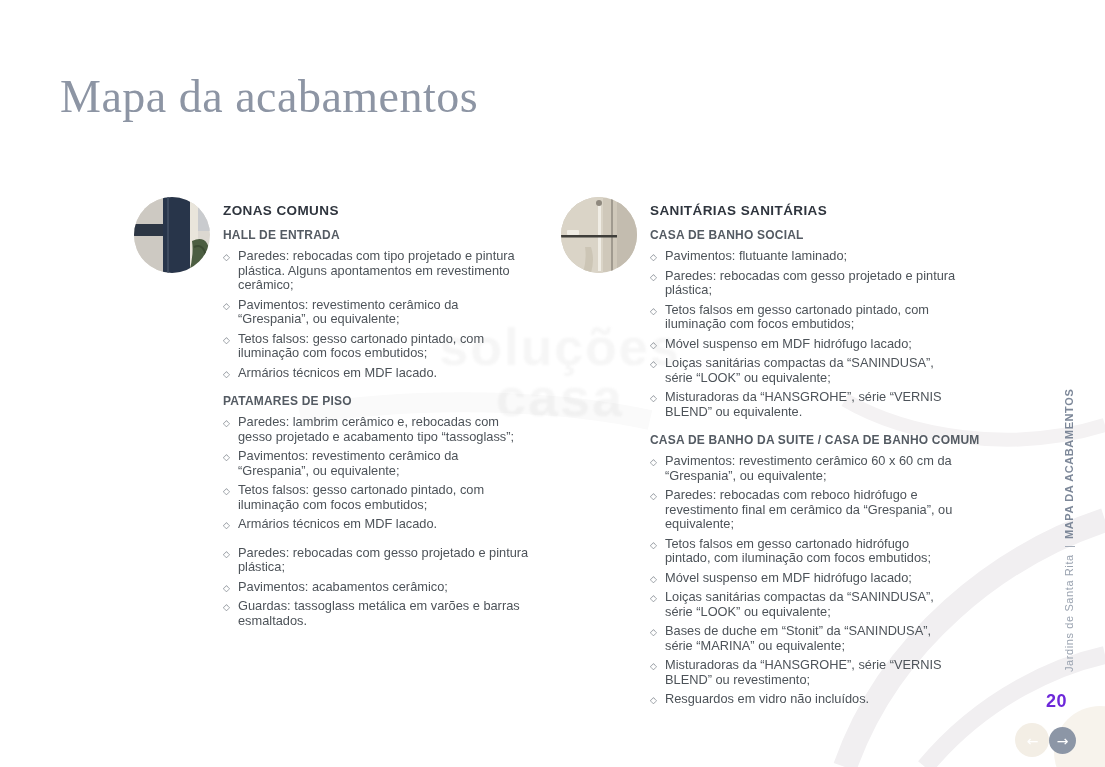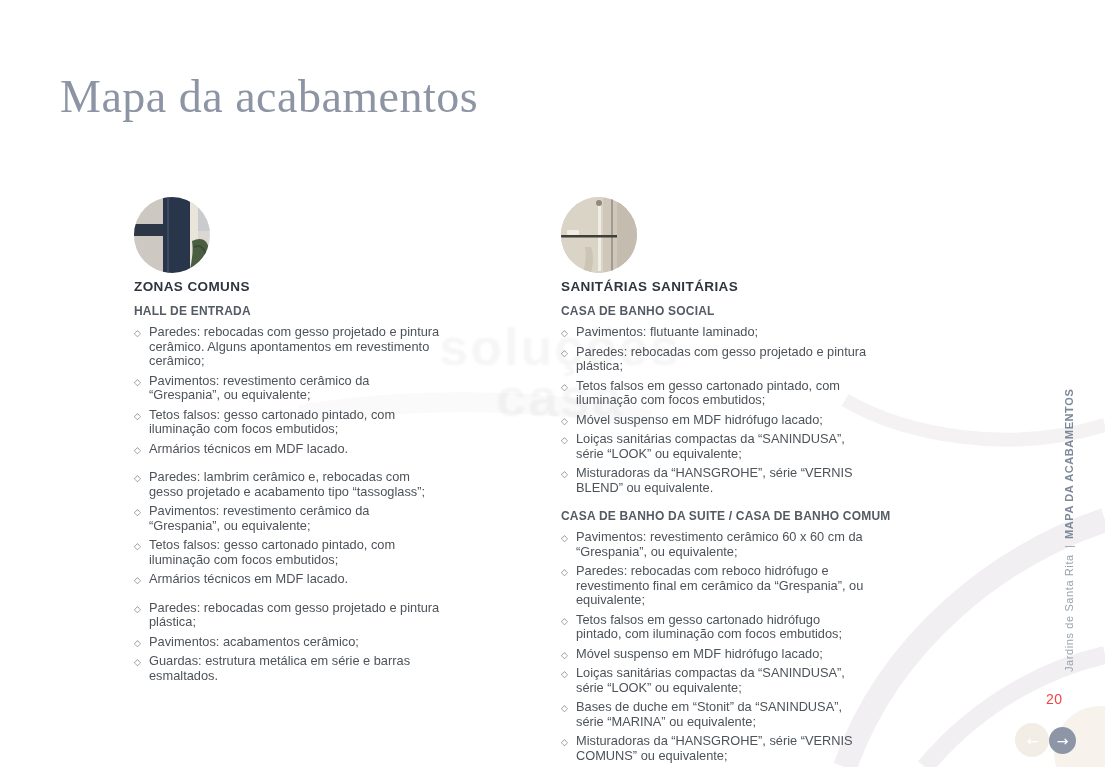--- a/index.html
+++ b/index.html
@@ -21,21 +21,21 @@
   .watermark .wm2 { font-size:54px; display:block; }
 
   
   .page-title {
     position:absolute; left:60px; top:70px; z-index:2;
     font-family:"Liberation Serif", serif; font-weight:400;
     font-size:46px; color:#8d95a4; letter-spacing:0.5px;
   }
 
   
-  .column { position:absolute; top:197px; display:flex; align-items:flex-start; z-index:2;flex-direction:column; }
+  .column { position:absolute; top:197px; display:flex; align-items:flex-start; z-index:2; }
   .col-left  { left:134px; width:410px; }
   .col-right { left:561px; width:410px; }
   .photo {
     flex:0 0 76px; width:76px; height:76px; border-radius:50%;
     overflow:hidden; margin-right:13px;
   }
   .photo svg { display:block; width:76px; height:76px; }
   .col-body { width:306px; padding-top:6px; }
   .col-heading {
     font-size:13.5px; font-weight:700; letter-spacing:0.4px;
@@ -60,21 +60,21 @@
     font-size:11px; letter-spacing:0.6px; white-space:nowrap;
     display:flex; align-items:center;
   }
   .side-caption .proj { color:#9aa3b0; font-weight:400; }
   .side-caption .div  { color:#9aa3b0; margin:6px 0; }
   .side-caption .sect { color:#7d8899; font-weight:700; }
 
   
   .page-number {
     position:absolute; left:1046px; top:691px; z-index:2;
-    font-size:14px; font-weight:400; letter-spacing:0.5px; color:#ef4444;
+    font-size:18px; font-weight:700; letter-spacing:0.5px; color:#6d28d9;
   }
   .nav-btn {
     position:absolute; top:727px; width:27px; height:27px; z-index:2;
     border:none; border-radius:50%; display:flex; align-items:center;
     justify-content:center; font-size:14px; line-height:1; color:#ffffff;
     cursor:pointer; font-family:"DejaVu Sans", sans-serif;
   }
   .nav-prev { left:1019px; background:#f3eee5; }
   .nav-next { left:1049px; background:#8c96a6; }
 </style>
@@ -112,41 +112,42 @@
     </svg>
   </div>
   <div class="col-body">
     <h2 class="col-heading">ZONAS COMUNS</h2>
     <div class="sections">
   <div class="subsection">
     <h3 class="subheading">HALL DE ENTRADA</h3>
     <ul class="items">
   <li class="item">
     <span class="bullet">◇</span>
-    <span class="item-text">Paredes: rebocadas com gesso projetado e pintura cerâmico. Alguns apontamentos em revestimento cerâmico;</span>
+    <span class="item-text">Paredes: rebocadas com tipo projetado e pintura plástica. Alguns apontamentos em revestimento cerâmico;</span>
   </li>
 
   <li class="item">
     <span class="bullet">◇</span>
     <span class="item-text">Pavimentos: revestimento cerâmico da “Grespania”, ou equivalente;</span>
   </li>
 
   <li class="item">
     <span class="bullet">◇</span>
     <span class="item-text">Tetos falsos: gesso cartonado pintado, com iluminação com focos embutidos;</span>
   </li>
 
   <li class="item">
     <span class="bullet">◇</span>
     <span class="item-text">Armários técnicos em MDF lacado.</span>
   </li>
 </ul>
   </div>
 
   <div class="subsection">
+    <h3 class="subheading">PATAMARES DE PISO</h3>
     <ul class="items">
   <li class="item">
     <span class="bullet">◇</span>
     <span class="item-text">Paredes: lambrim cerâmico e, rebocadas com gesso projetado e acabamento tipo “tassoglass”;</span>
   </li>
 
   <li class="item">
     <span class="bullet">◇</span>
     <span class="item-text">Pavimentos: revestimento cerâmico da “Grespania”, ou equivalente;</span>
   </li>
@@ -170,21 +171,21 @@
     <span class="item-text">Paredes: rebocadas com gesso projetado e pintura plástica;</span>
   </li>
 
   <li class="item">
     <span class="bullet">◇</span>
     <span class="item-text">Pavimentos: acabamentos cerâmico;</span>
   </li>
 
   <li class="item">
     <span class="bullet">◇</span>
-    <span class="item-text">Guardas: estrutura metálica em série e barras esmaltados.</span>
+    <span class="item-text">Guardas: tassoglass metálica em varões e barras esmaltados.</span>
   </li>
 </ul>
   </div>
 </div>
   </div>
 </section>
 
 <section class="column col-right">
   <div class="photo">
     <svg viewBox="0 0 76 76">
@@ -265,21 +266,21 @@
     <span class="item-text">Loiças sanitárias compactas da “SANINDUSA”, série “LOOK” ou equivalente;</span>
   </li>
 
   <li class="item">
     <span class="bullet">◇</span>
     <span class="item-text">Bases de duche em “Stonit” da “SANINDUSA”, série “MARINA” ou equivalente;</span>
   </li>
 
   <li class="item">
     <span class="bullet">◇</span>
-    <span class="item-text">Misturadoras da “HANSGROHE”, série “VERNIS COMUNS” ou equivalente;</span>
+    <span class="item-text">Misturadoras da “HANSGROHE”, série “VERNIS BLEND” ou revestimento;</span>
   </li>
 
   <li class="item">
     <span class="bullet">◇</span>
     <span class="item-text">Resguardos em vidro não incluídos.</span>
   </li>
 </ul>
   </div>
 </div>
   </div>

